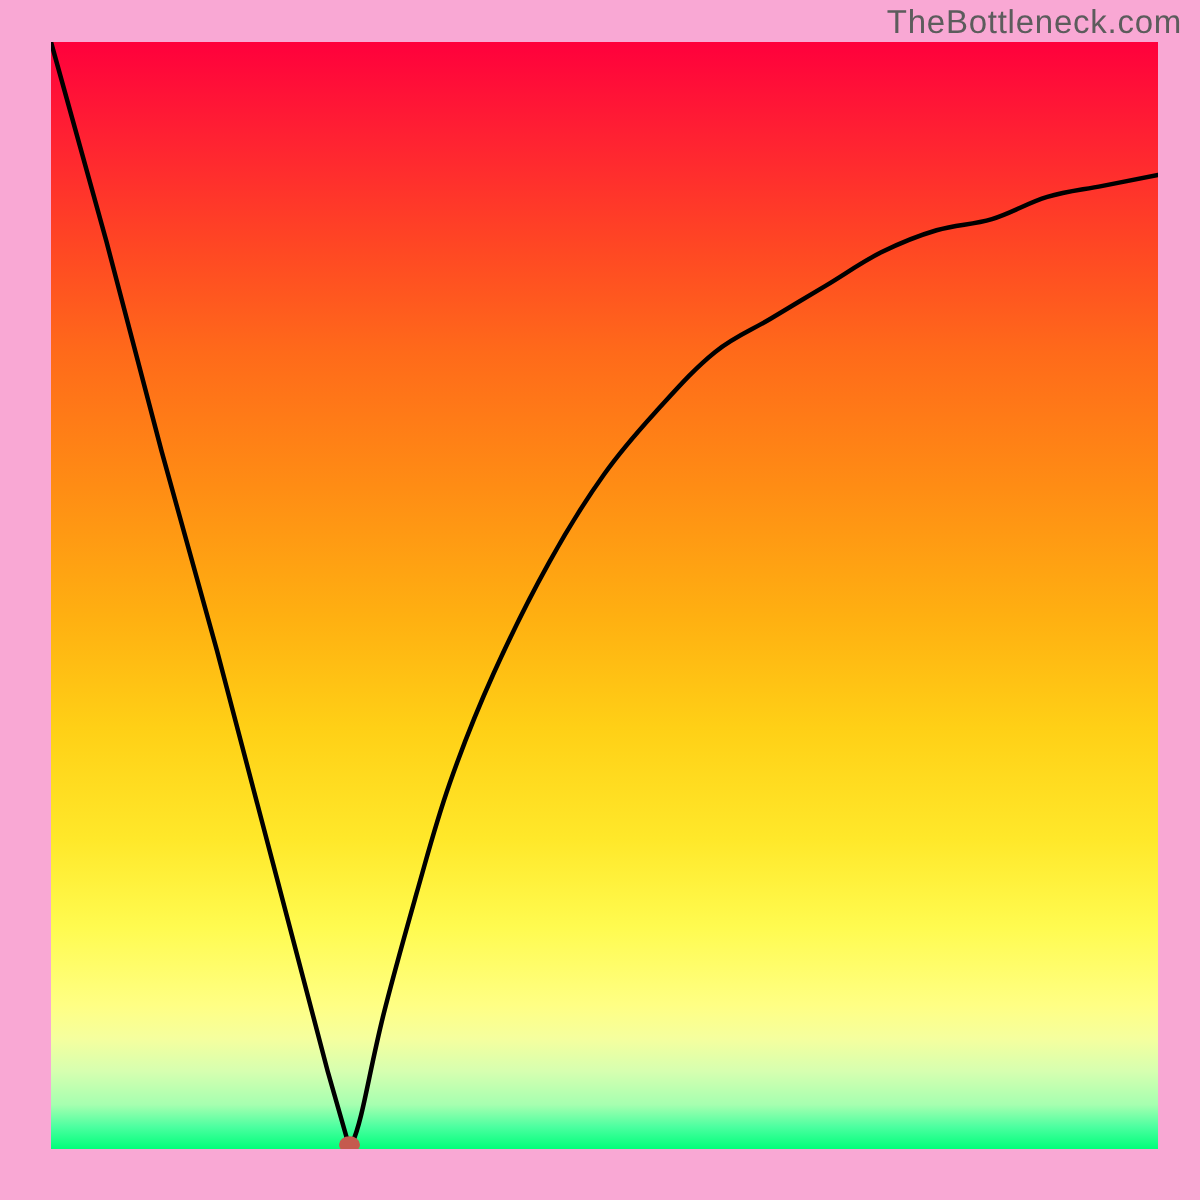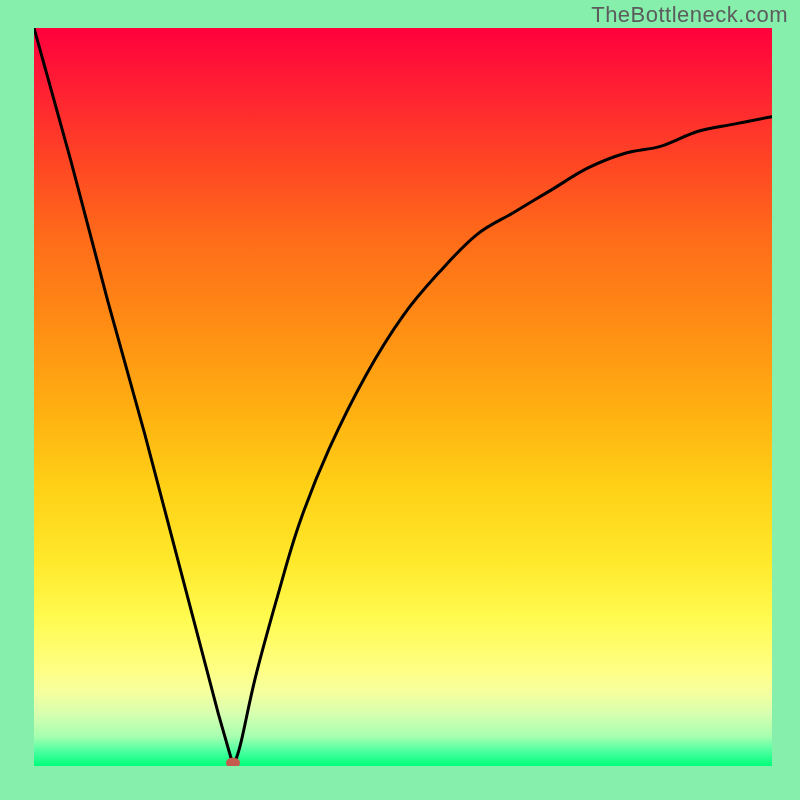--- a/index.html
+++ b/index.html
@@ -8,21 +8,21 @@
     width: 800px;
     height: 800px;
     background: #000;
     overflow: hidden;
     font-family: Arial, Helvetica, sans-serif;
   }
   .frame {
     position: relative;
     width: 800px;
     height: 800px;
-    background: #86efac;
+    background: #f9a8d4;
   }
   .watermark {
     position: absolute;
     top: 2px;
     right: 12px;
     color: #5c5c5c;
     font-size: 22px;
     font-weight: 500;
     letter-spacing: 0.5px;
     z-index: 10;

